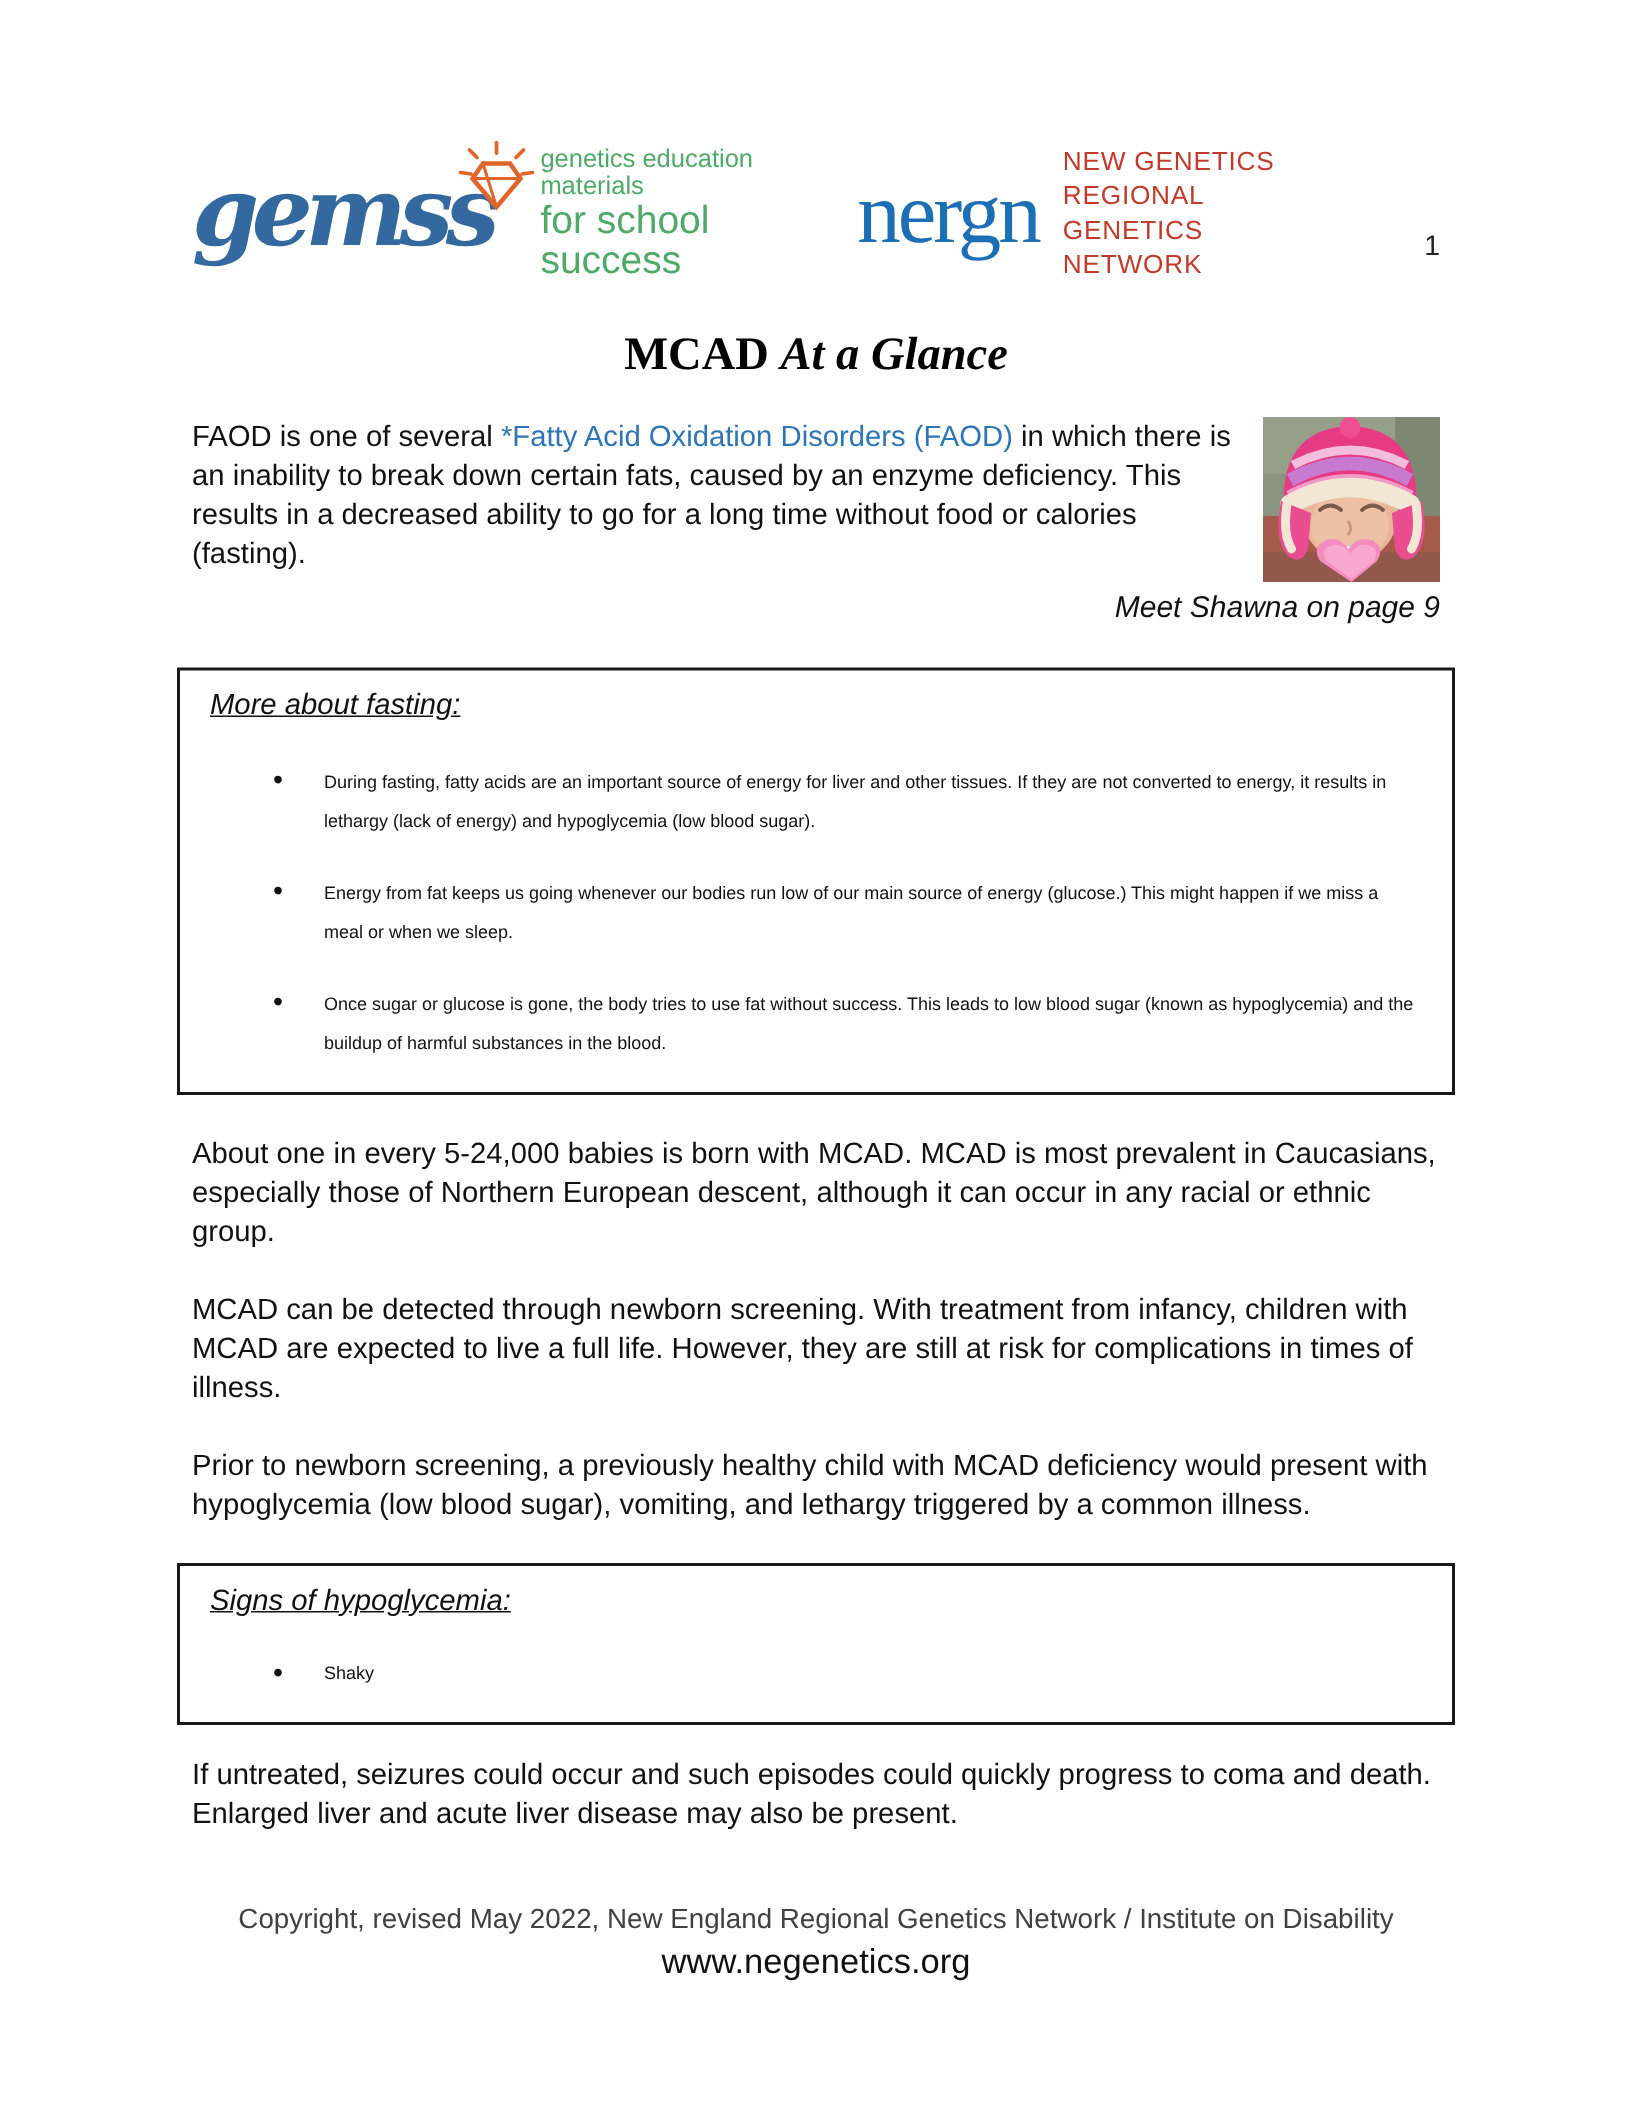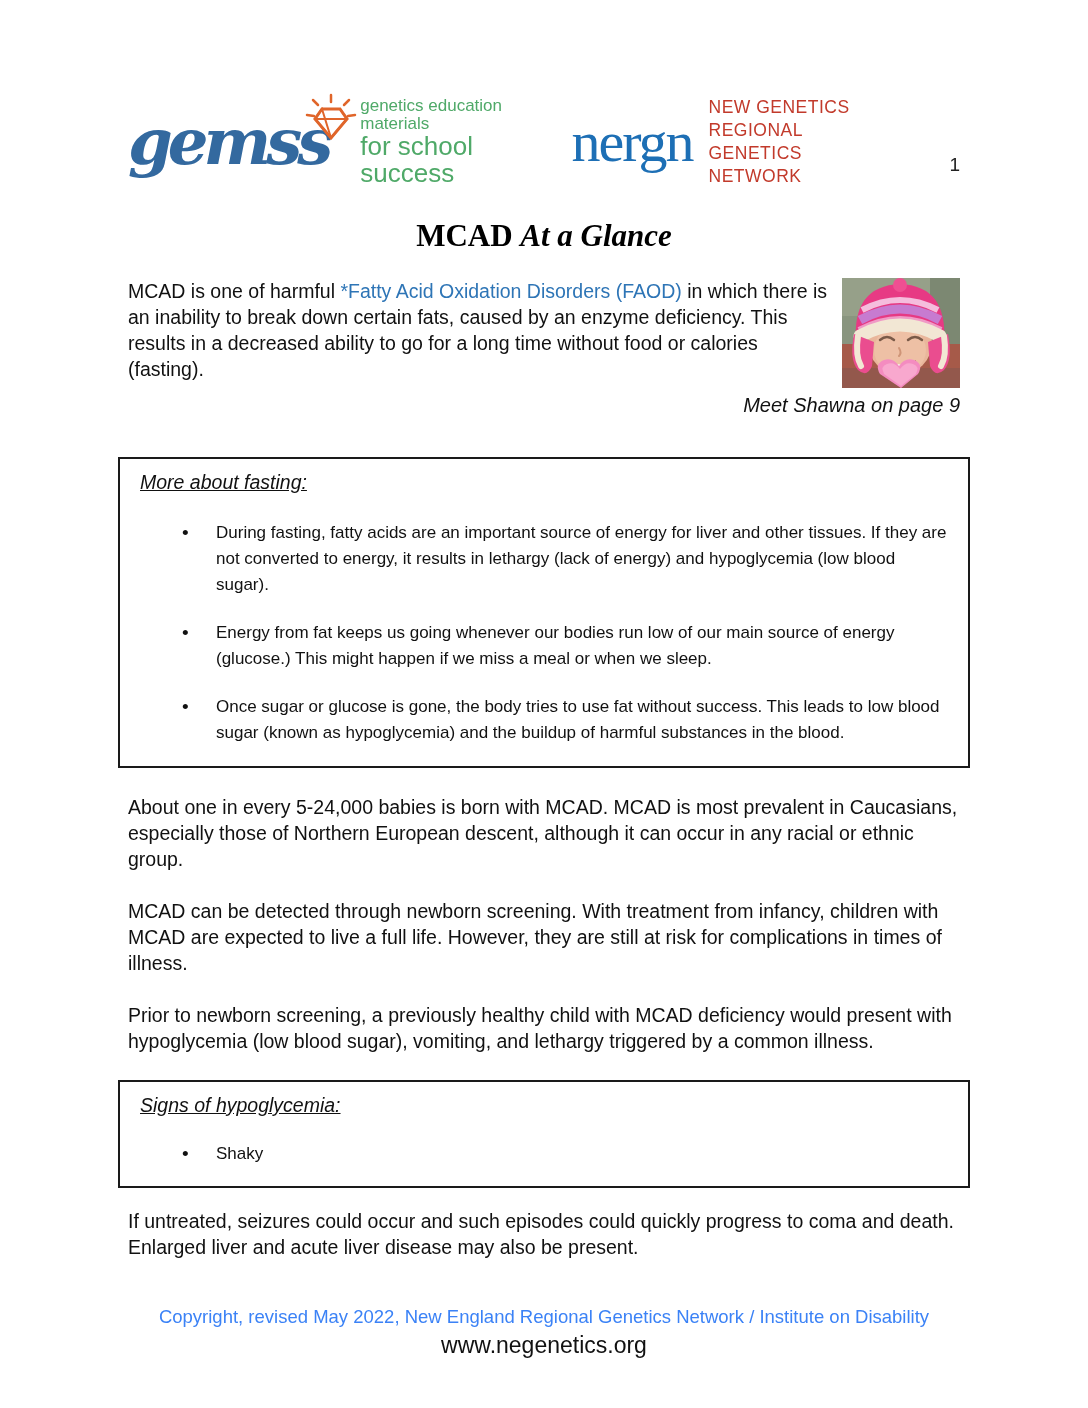--- a/index.html
+++ b/index.html
@@ -65,49 +65,49 @@
     margin-top: 6px; color: #111;
   }
 
   
   .info-box {
     border: 2px solid #1a1a1a;
     margin-left: -10px; margin-right: -10px;
     padding: 12px 20px 20px 20px;
     background: #fff;
   }
-  .box-fasting { margin-top: 40px; }
+  .box-fasting { margin-top: 28px; }
   .box-heading {
     font-style: italic; text-decoration: underline;
     font-size: 19.5px; color: #111;
   }
   .info-box ul { list-style: none; margin-top: 26px; padding-left: 42px; }
   .info-box li {
     position: relative; padding-left: 34px;
-    font-size: 17px; line-height: 26px; color: #111;
+    font-size: 12px; line-height: 26px; color: #111;
   }
   .info-box li::before {
     content: "\2022"; position: absolute; left: 0; top: 0;
     font-size: 19px;
   }
   .box-fasting li + li { margin-top: 22px; }
   .box-signs { margin-top: 26px; }
   .box-signs ul { margin-top: 24px; }
   .box-signs li + li { margin-top: 0px; font-style: italic; }
   .box-signs li { line-height: 25px; }
 
   
   .body-para {
     margin-top: 26px; font-size: 19.5px; line-height: 26px; color: #111;
   }
   .closing-para { margin-top: 20px; }
 
   
   .footer { margin-top: 46px; text-align: center; }
-  .footer-copyright { font-size: 18.5px; color: #3b82f6; }
+  .footer-copyright { font-size: 18.5px; color: #404040; }
   .footer-website { font-size: 23px; margin-top: 4px; color: #111; }
 </style>
 </head>
 <body>
 
 <div class="page">
 
   <div class="page-number">1</div>
 
   <div class="logos-row">
@@ -141,21 +141,21 @@
         <div>NEW GENETICS</div>
         <div>REGIONAL GENETICS</div>
         <div>NETWORK</div>
       </div>
     </div>
   </div>
 
   <h1 class="title"><span>MCAD</span>&nbsp;<em>At a Glance</em></h1>
 
   <div class="intro-row">
-    <p class="intro-text"><span>MCAD is one of harmful </span><a class="intro-link">*Fatty Acid Oxidation Disorders (FAOD)</a><span> in which there is an inability to break down certain fats, caused by an enzyme deficiency. This results in a decreased ability to go for a long time without food or calories (fasting).</span></p>
+    <p class="intro-text"><span>FAOD is one of several </span><a class="intro-link">*Fatty Acid Oxidation Disorders (FAOD)</a><span> in which there is an inability to break down certain fats, caused by an enzyme deficiency. This results in a decreased ability to go for a long time without food or calories (fasting).</span></p>
 
     <div class="photo-col">
       <span class="photo-frame">
         <svg width="118" height="110" viewBox="0 0 118 110">
 
           <rect width="118" height="110" fill="#89957f"></rect>
           <rect y="0" width="118" height="38" fill="#96a089"></rect>
           <rect x="88" y="0" width="30" height="70" fill="#7c8872"></rect>
           <rect y="66" width="118" height="26" fill="#a65a49"></rect>
           <rect y="90" width="118" height="20" fill="#93584c"></rect>

